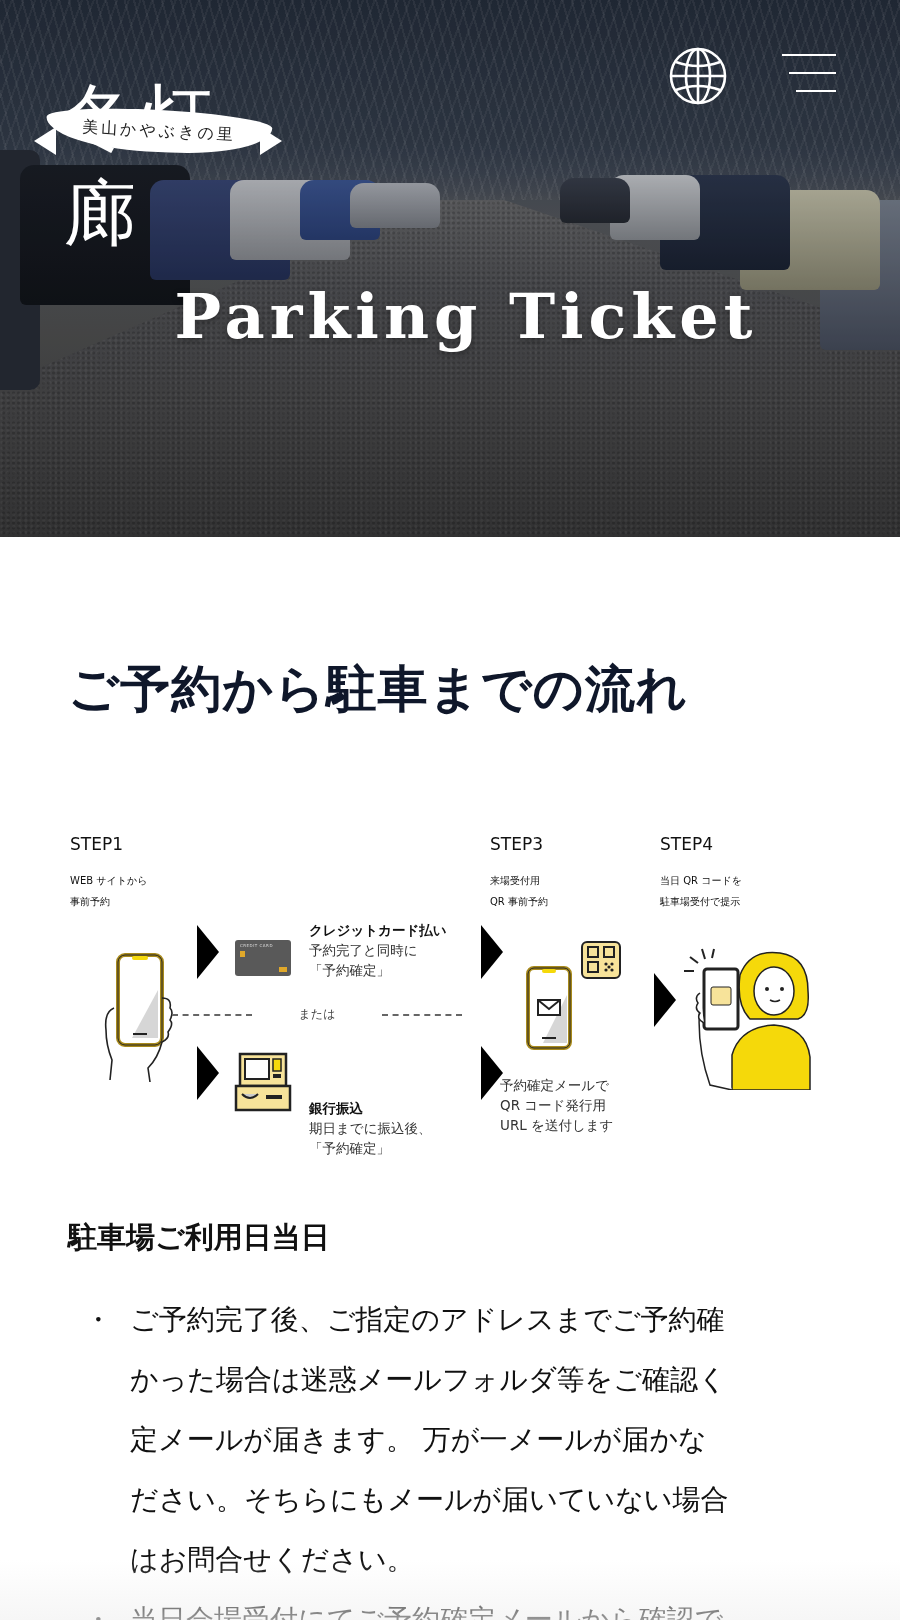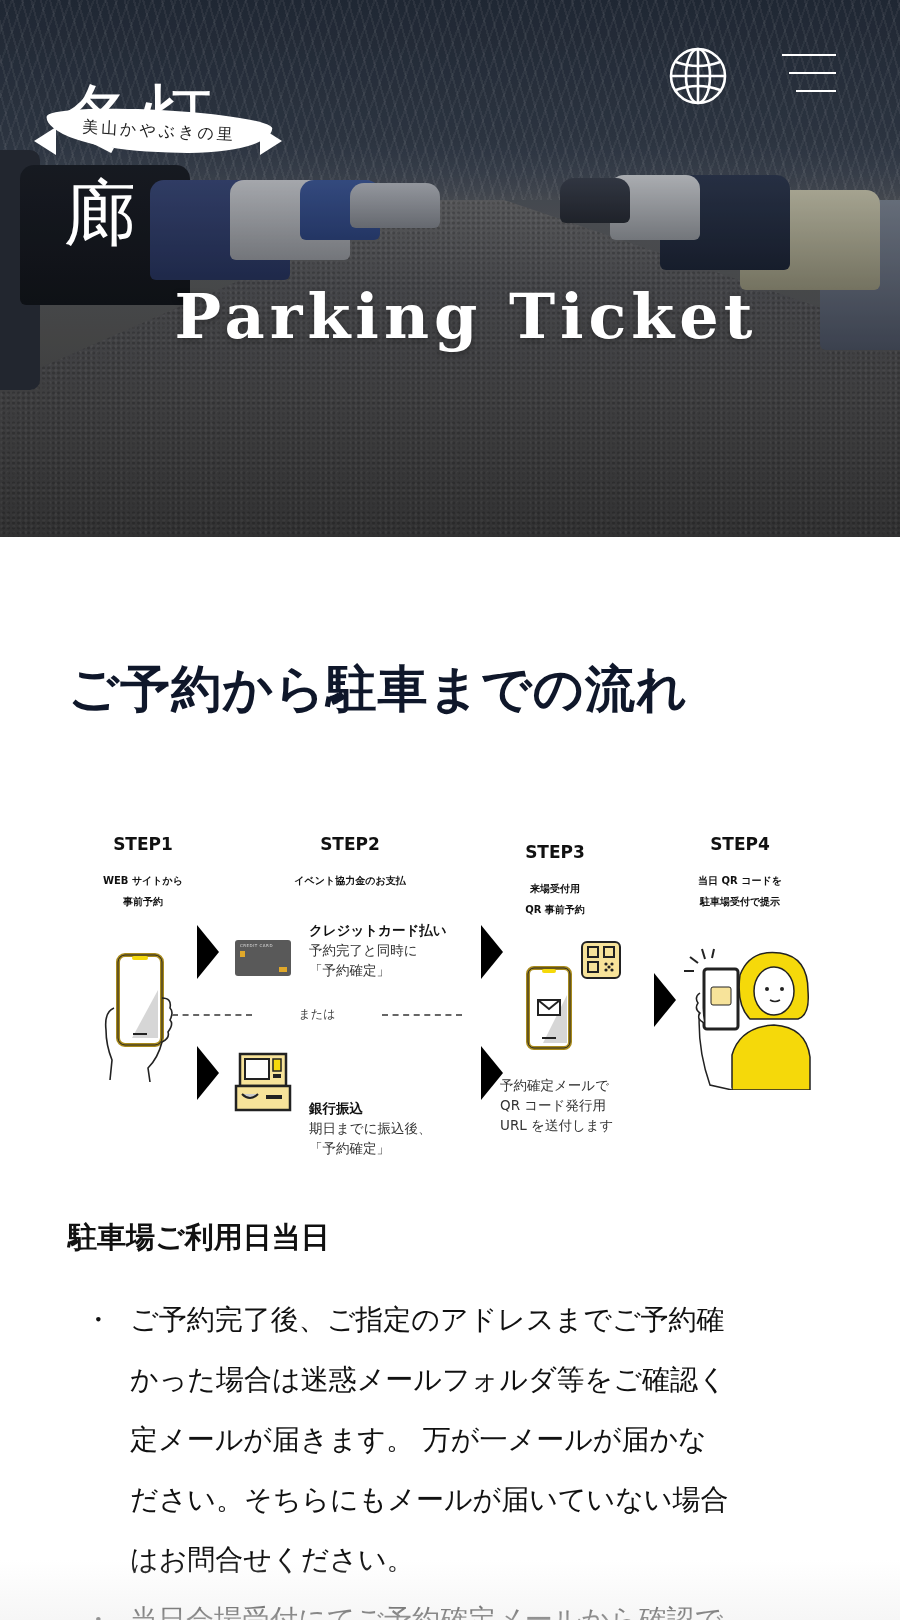--- a/index.html
+++ b/index.html
@@ -76,26 +76,26 @@
     letter-spacing: 5px; text-shadow: 0 2px 6px rgba(0,0,0,0.35); padding-left: 32px;
   }
 
   
   .section-title {
     position: absolute; left: 68px; top: 656px;
     font-size: 50px; font-weight: bold; color: #0f172a; letter-spacing: 1px;
   }
 
   .flow { position: absolute; left: 70px; top: 820px; width: 770px; height: 320px; }
-  .step { position: absolute; text-align: center; font-weight: bold; color: #111; }
+  .step { position: absolute; font-weight: normal; color: #111; }
   .step .label { font-size: 17px; font-family: "DejaVu Sans", sans-serif; }
   .step .desc { font-size: 10px; line-height: 21px; margin-top: 16px; }
   .step1 { left: 0; top: 14px; width: 146px; }
   .step2 { left: 170px; top: 14px; width: 220px; }
-  .step3 { left: 420px; top: 14px; width: 130px; margin-top: 8px; }
+  .step3 { left: 420px; top: 14px; width: 130px; }
   .step4 { left: 590px; top: 14px; width: 160px; }
 
   .tri { position: absolute; width: 0; height: 0; border-top: 27px solid transparent; border-bottom: 27px solid transparent; border-left: 22px solid #000; }
   .small-text { position: absolute; font-size: 13.5px; line-height: 20px; color: #333; }
   .small-text .strong { font-weight: bold; color: #111; }
 
   .or-line { position: absolute; left: 172px; top: 1006px; width: 290px; font-size: 12px; color: #444; display:flex; align-items:center; justify-content:space-between; }
   .or-line .dash { width: 80px; border-top: 2px dashed #666; }
 
   .sub-heading { position: absolute; left: 68px; top: 1218px; font-size: 29px; font-weight: bold; color: #111; }
@@ -156,26 +156,20 @@
 <h2 class="section-title">ご予約から駐車までの流れ</h2>
 
 <div class="flow">
   <div class="step step1">
     <div class="label">STEP1</div>
     <div class="desc">
       <div>WEB サイトから</div>
       <div>事前予約</div>
     </div>
   </div>
-  <div class="step step2">
-    <div class="label">STEP2</div>
-    <div class="desc">
-      <div>イベント協力金のお支払</div>
-    </div>
-  </div>
   <div class="step step3">
     <div class="label">STEP3</div>
     <div class="desc">
       <div>来場受付用</div>
       <div>QR 事前予約</div>
     </div>
   </div>
   <div class="step step4">
     <div class="label">STEP4</div>
     <div class="desc">

